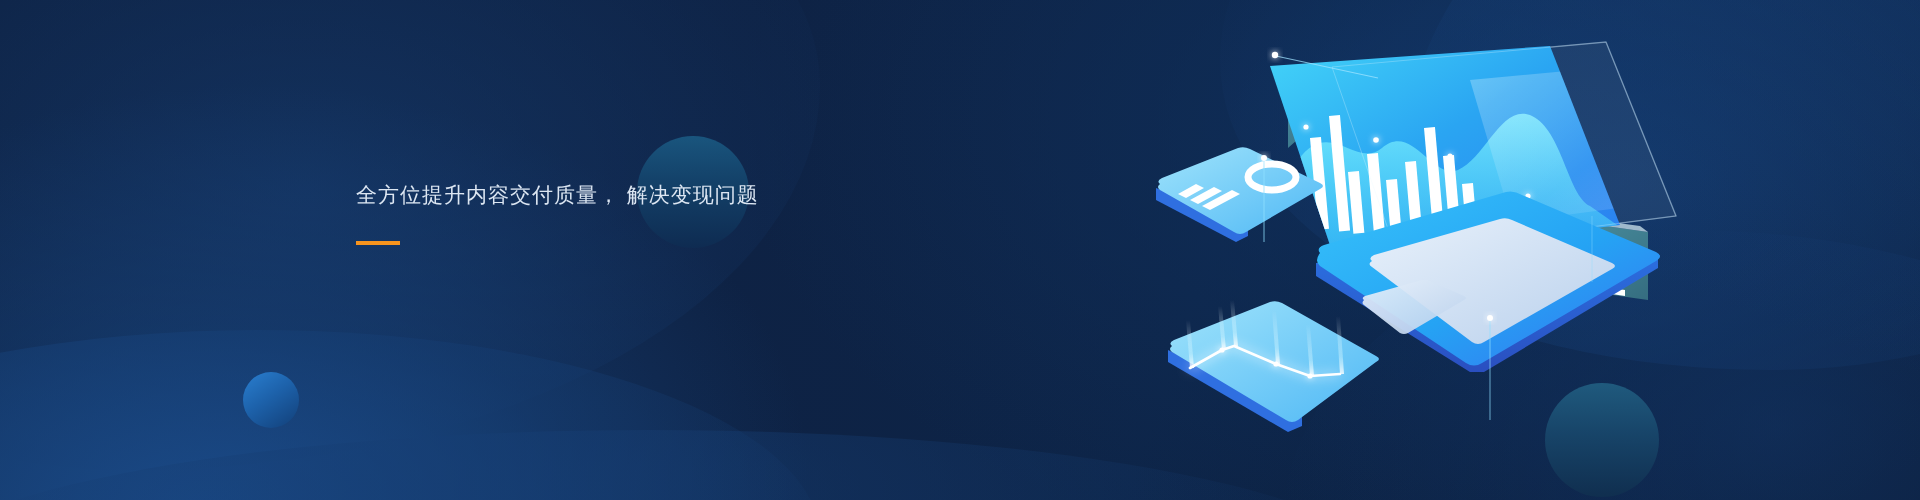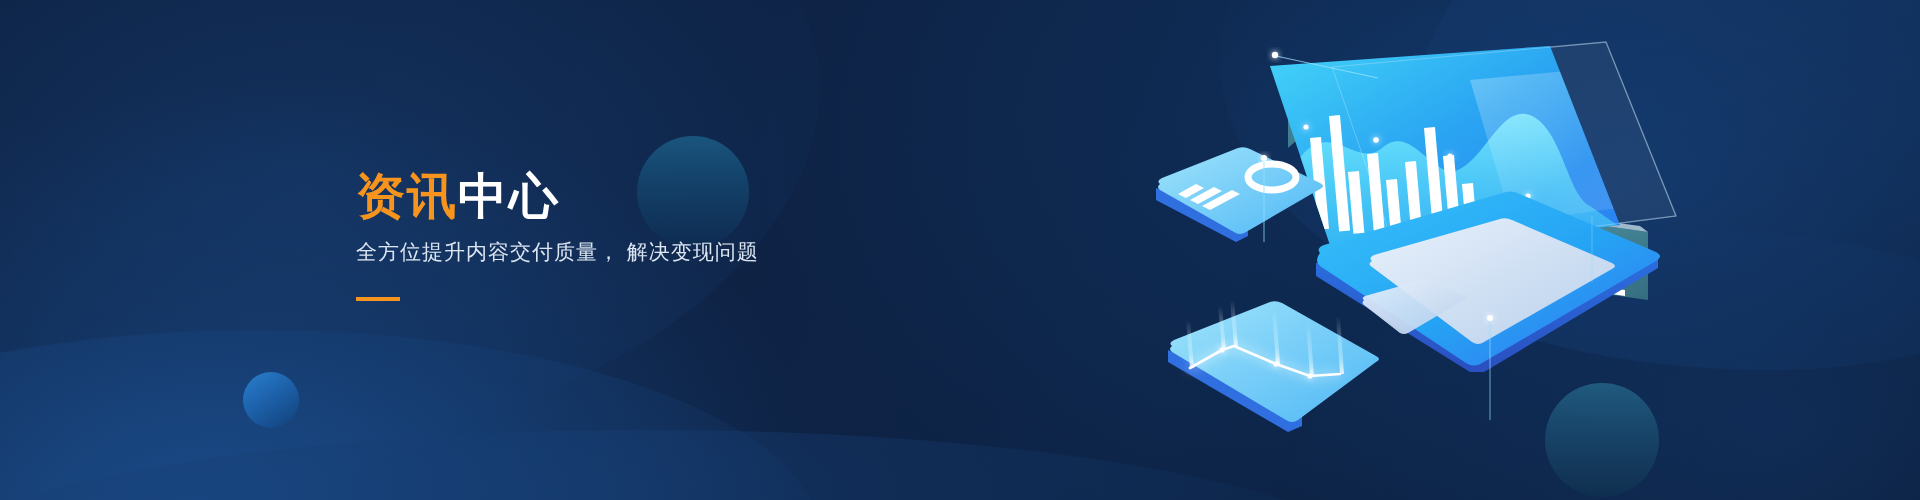--- a/index.html
+++ b/index.html
@@ -118,21 +118,20 @@
     <div class="blob blob-br"></div>
     <div class="wave-cut"></div>
 
     <div class="circle circle-title"></div>
     <div class="circle circle-left-small"></div>
     <div class="circle circle-right-small"></div>
     <div class="circle circle-right-big"></div>
   </div>
 
   <div class="copy">
-    <div class="title"><span class="t-accent">资讯</span><span class="t-plain">中心</span></div>
     <div class="subtitle">全方位提升内容交付质量， 解决变现问题</div>
     <div class="rule"></div>
   </div>
 
   <div class="art">
     <svg width="700" height="470" viewBox="0 0 700 470" xmlns="http://www.w3.org/2000/svg">
       <defs>
         <linearGradient id="gScreen" x1="0" y1="0" x2="1" y2="1">
           <stop offset="0%" stop-color="#43d4f8"></stop>
           <stop offset="45%" stop-color="#2aa5f2"></stop>

